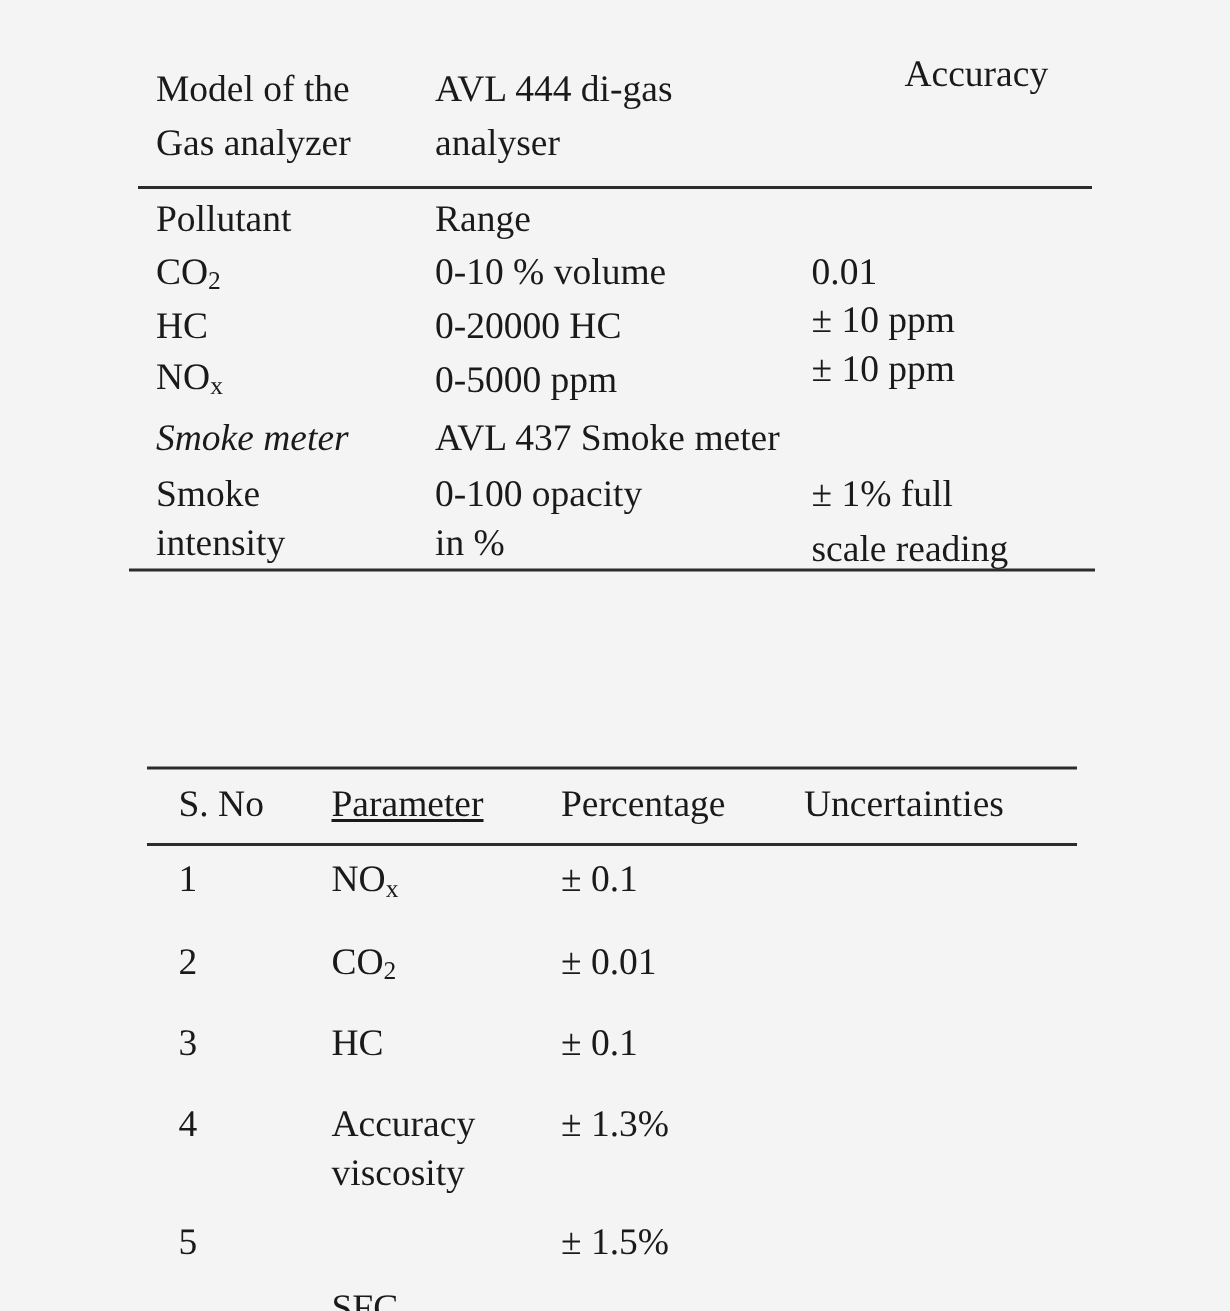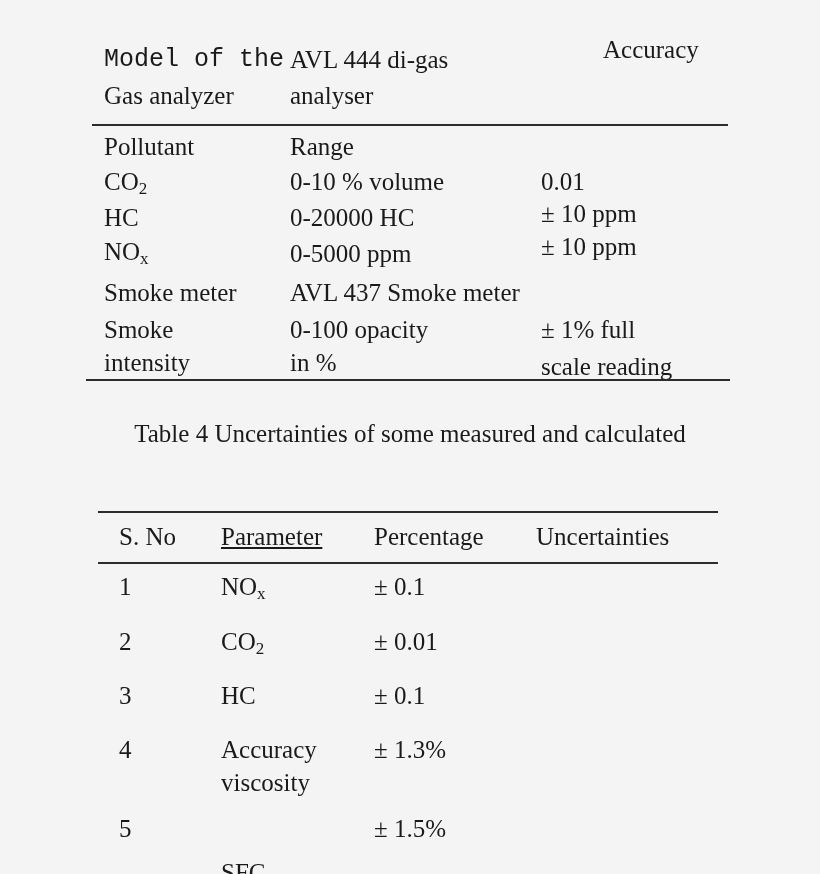--- a/index.html
+++ b/index.html
@@ -82,21 +82,21 @@
     line-height: 0;
   }
 </style>
 </head>
 <body>
 
 <div class="page">
 
   <div id="table-gas-analyzer">
 
-    <div class="t1-cell t1-c1" style="top:42px;font-family:Liberation Mono, monospace;">Model of the</div>
+    <div class="t1-cell t1-c1" style="top:42px;">Model of the</div>
     <div class="t1-cell t1-c1" style="top:78px;">Gas analyzer</div>
 
     <div class="t1-cell t1-c2" style="top:42px;">AVL 444 di-gas</div>
     <div class="t1-cell t1-c2" style="top:78px;">analyser</div>
 
     <div class="t1-cell" style="left:571px; top:32px;margin-left:32px;">Accuracy</div>
 
     <div class="rule" style="left:92px; top:124px; width:636px;"></div>
 
     <div class="t1-cell t1-c1" style="top:129px;">Pollutant</div>
@@ -113,37 +113,36 @@
     </div>
     <div class="t1-cell t1-c2" style="top:200px;">0-20000 HC</div>
     <div class="t1-cell t1-c3" style="top:196px;">± 10 ppm</div>
 
     <div class="t1-cell t1-c1" style="top:234px;">
       <span>NO</span><sub>x</sub>
     </div>
     <div class="t1-cell t1-c2" style="top:236px;">0-5000 ppm</div>
     <div class="t1-cell t1-c3" style="top:229px;">± 10 ppm</div>
 
-    <div class="t1-cell t1-c1" style="top:275px;">Smoke meter</div>
+    <div class="t1-cell t1-c1" style="top:275px;font-style:italic;">Smoke meter</div>
     <div class="t1-cell t1-c2" style="top:275px;">AVL 437 Smoke meter</div>
 
     <div class="t1-cell t1-c1" style="top:312px;">Smoke</div>
     <div class="t1-cell t1-c1" style="top:345px;">intensity</div>
 
     <div class="t1-cell t1-c2" style="top:312px;">0-100  opacity</div>
     <div class="t1-cell t1-c2" style="top:345px;">in %</div>
 
     <div class="t1-cell t1-c3" style="top:312px;">± 1% full</div>
     <div class="t1-cell t1-c3" style="top:349px;">scale reading</div>
 
     <div class="rule" style="left:86px; top:379px; width:644px;"></div>
   </div>
 
   <div id="caption-table4">
-    <div>Table 4 Uncertainties of some measured and calculated</div>
   </div>
 
   <div id="table-uncertainties">
 
     <div class="rule" style="left:98px; top:511px; width:620px;"></div>
 
     <div class="t2-cell t2-c1" style="top:520px;">S. No</div>
     <div class="t2-cell t2-c2" style="top:520px;text-decoration:underline;">Parameter</div>
     <div class="t2-cell t2-c3" style="top:520px;">Percentage</div>
     <div class="t2-cell t2-c4" style="top:520px;">Uncertainties</div>

